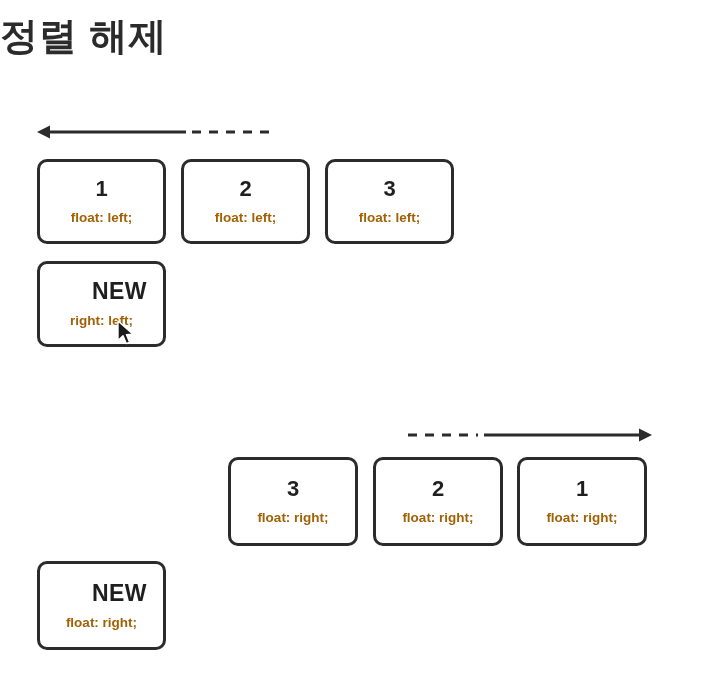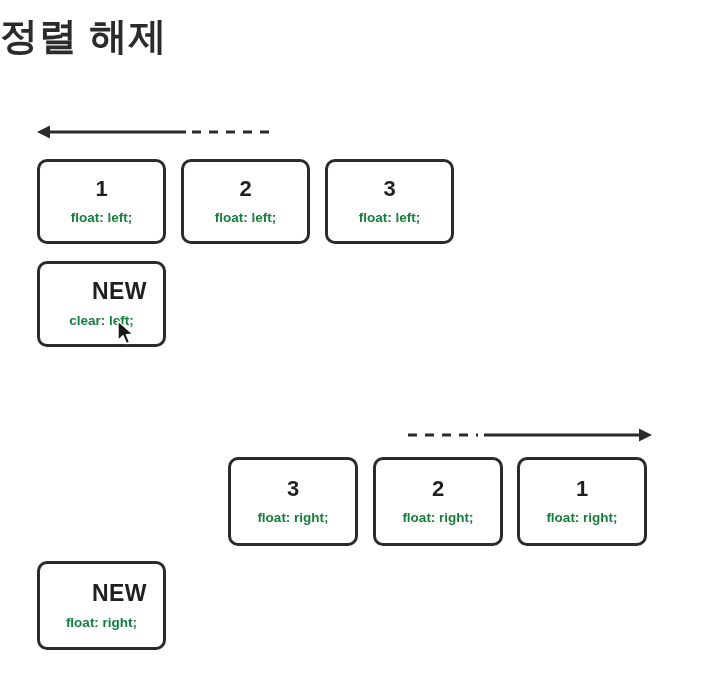--- a/index.html
+++ b/index.html
@@ -48,21 +48,21 @@
   .box .box-label {
     font-size: 22px;
     font-weight: bold;
     color: #1f1f1f;
     line-height: 1;
     margin-bottom: 11px;
   }
   .box .box-prop {
     font-size: 13.5px;
     font-weight: bold;
-    color: #15803d;
+    color: #a16207;
     line-height: 1;
   }
   .box.new .box-label {
     font-size: 23px;
     letter-spacing: 0.5px;
     margin-left: 36px;
   }
 
   
   .arrow {
@@ -105,21 +105,21 @@
     <span class="box-label">2</span>
     <span class="box-prop">float: left;</span>
   </div>
   <div class="box" id="box-l2" style="left: 325px; top: 159px; width: 129px; height: 85px;">
     <span class="box-label">3</span>
     <span class="box-prop">float: left;</span>
   </div>
 
   <div class="box new" id="box-lnew" style="left: 37px; top: 261px; width: 129px; height: 86px;">
     <span class="box-label">NEW</span>
-    <span class="box-prop">clear: left;</span>
+    <span class="box-prop">right: left;</span>
   </div>
 
   <div class="arrow" id="arrow-right-host" style="left: 398px; top: 424px; width: 264px; height: 22px;">
       <svg width="264" height="22">
         <line x1="86" y1="11" x2="245" y2="11" stroke="#2b2b2b" stroke-width="3.2"></line>
         <line x1="10" y1="11" x2="80" y2="11" stroke="#2b2b2b" stroke-width="3.2" stroke-dasharray="9 8"></line>
         <path d="M 254 11 L 241 4.5 L 241 17.5 Z" fill="#2b2b2b"></path>
       </svg>
     </div>
 

